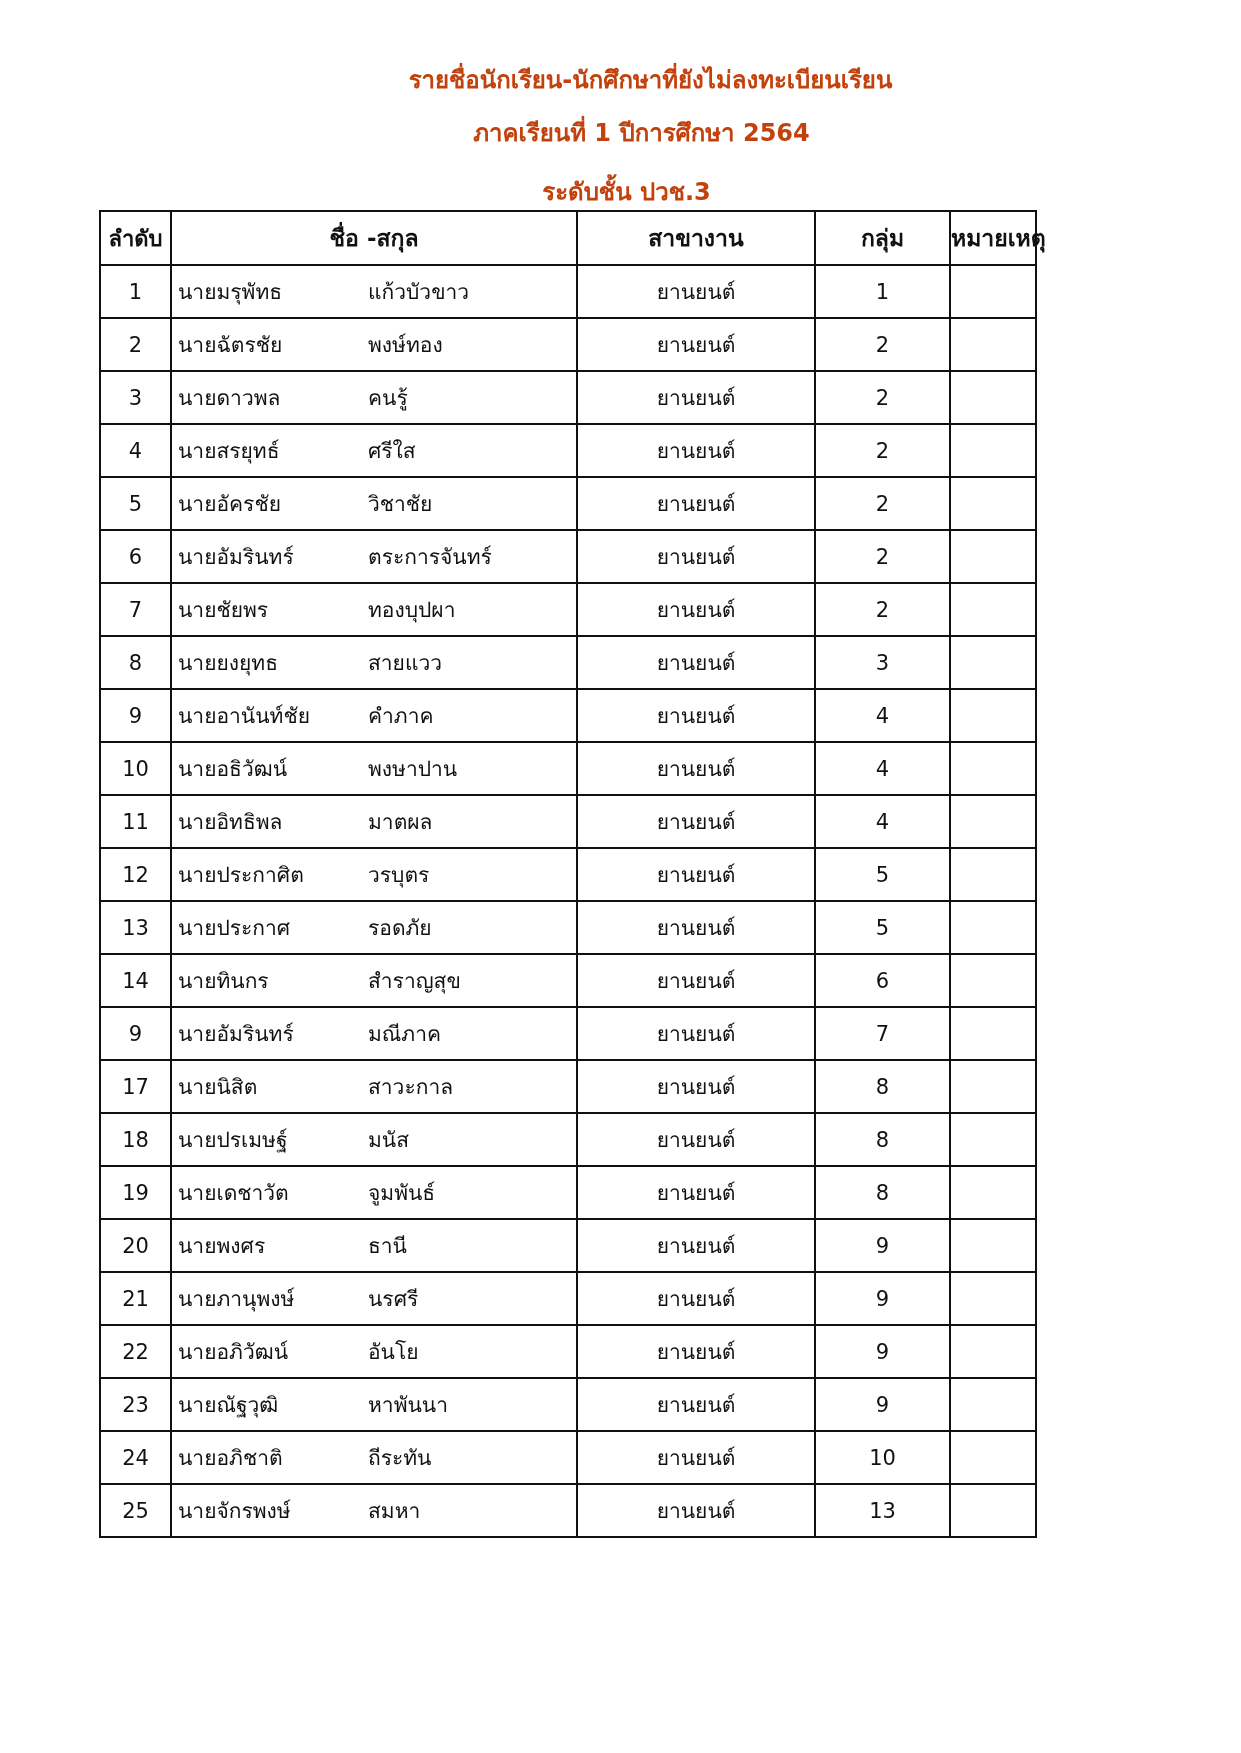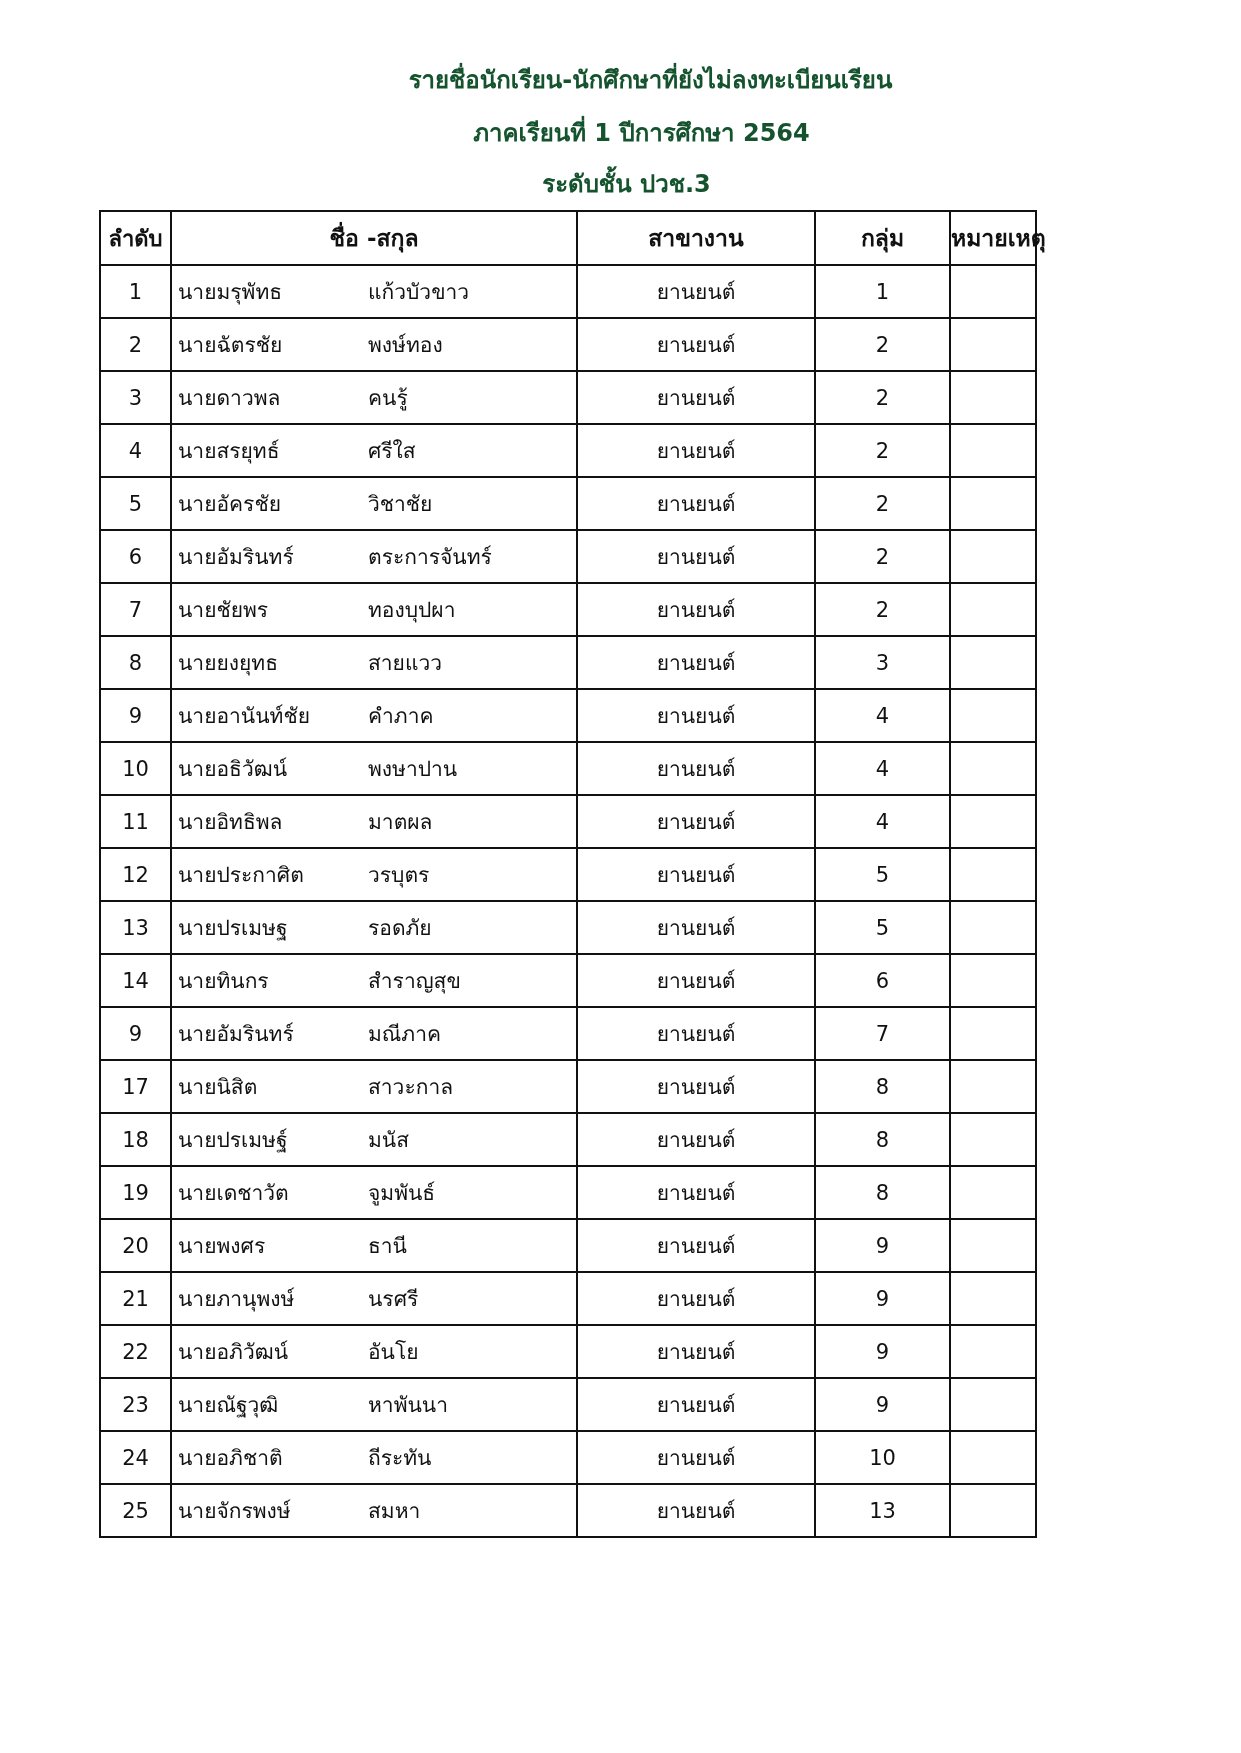--- a/index.html
+++ b/index.html
@@ -15,25 +15,25 @@
       color: #111111;
       overflow: hidden;
     }
     .title-block {
       position: absolute;
       left: 0;
       width: 1241px;
       text-align: center;
       font-weight: bold;
       font-size: 24px;
-      color: #14532d;
+      color: #c2410c;
     }
     .t1 { top: 60px; padding-left: 60px; box-sizing: border-box; }
     .t2 { top: 113px; padding-left: 42px; box-sizing: border-box; }
-    .t3 { top: 164px; padding-left: 12px; box-sizing: border-box; }
+    .t3 { top: 172px; padding-left: 12px; box-sizing: border-box; }
     .t1 span, .t2 span, .t3 span { display: inline-block; }
 
     table.roster {
       position: absolute;
       left: 99px;
       top: 210px;
       width: 936px;
       border-collapse: collapse;
       table-layout: fixed;
       border: 2.5px solid #111;
@@ -184,21 +184,21 @@
       </tr>
       <tr>
         <td class="no">12</td>
         <td class="name"><span class="fname">นายประกาศิต</span><span class="lname">วรบุตร</span></td>
         <td class="major">ยานยนต์</td>
         <td class="group">5</td>
         <td class="note"></td>
       </tr>
       <tr>
         <td class="no">13</td>
-        <td class="name"><span class="fname">นายปรเมษฐ</span><span class="lname">รอดภัย</span></td>
+        <td class="name"><span class="fname">นายประกาศ</span><span class="lname">รอดภัย</span></td>
         <td class="major">ยานยนต์</td>
         <td class="group">5</td>
         <td class="note"></td>
       </tr>
       <tr>
         <td class="no">14</td>
         <td class="name"><span class="fname">นายทินกร</span><span class="lname">สำราญสุข</span></td>
         <td class="major">ยานยนต์</td>
         <td class="group">6</td>
         <td class="note"></td>

